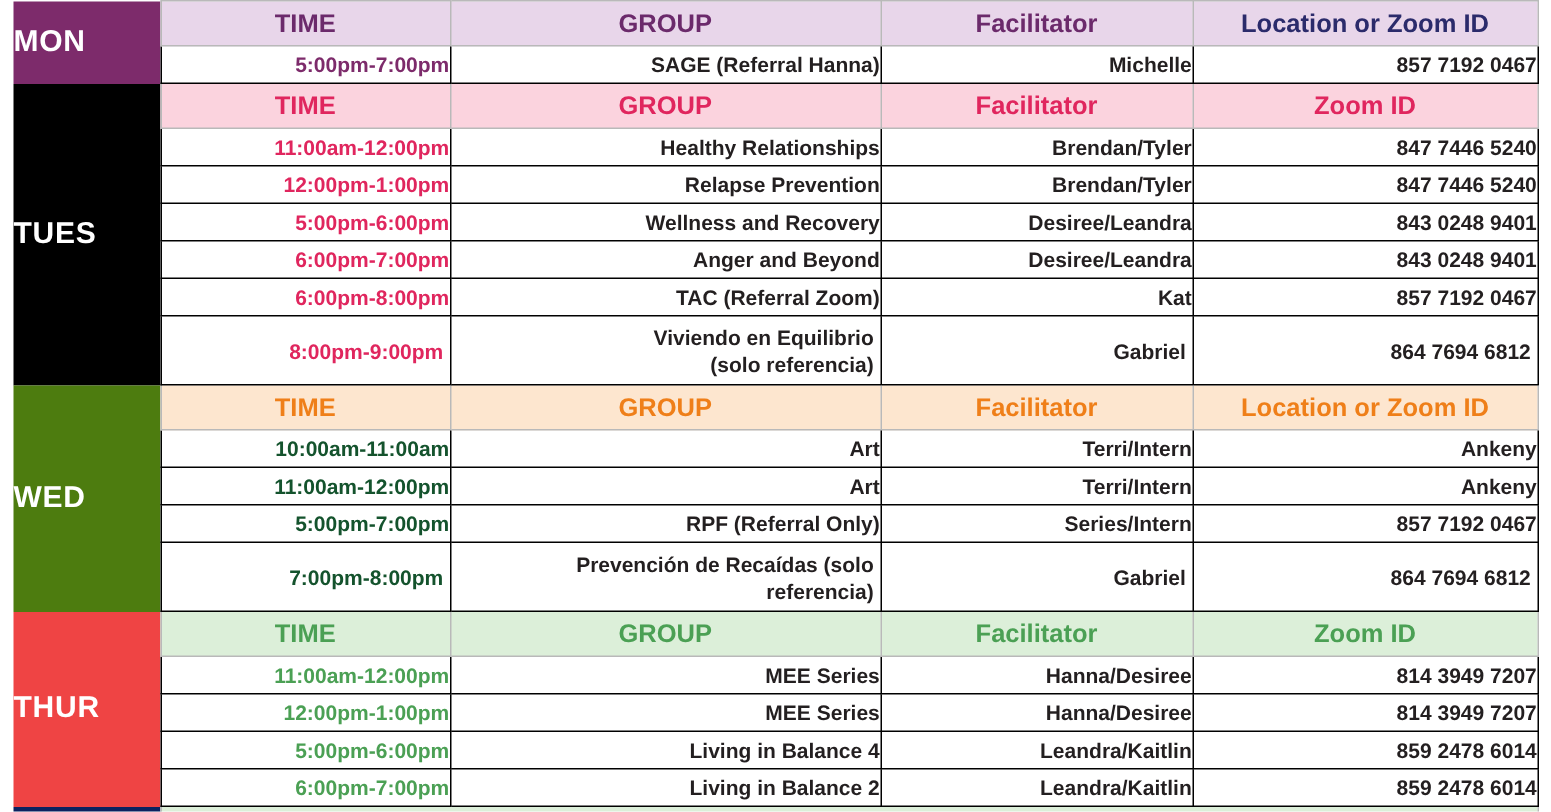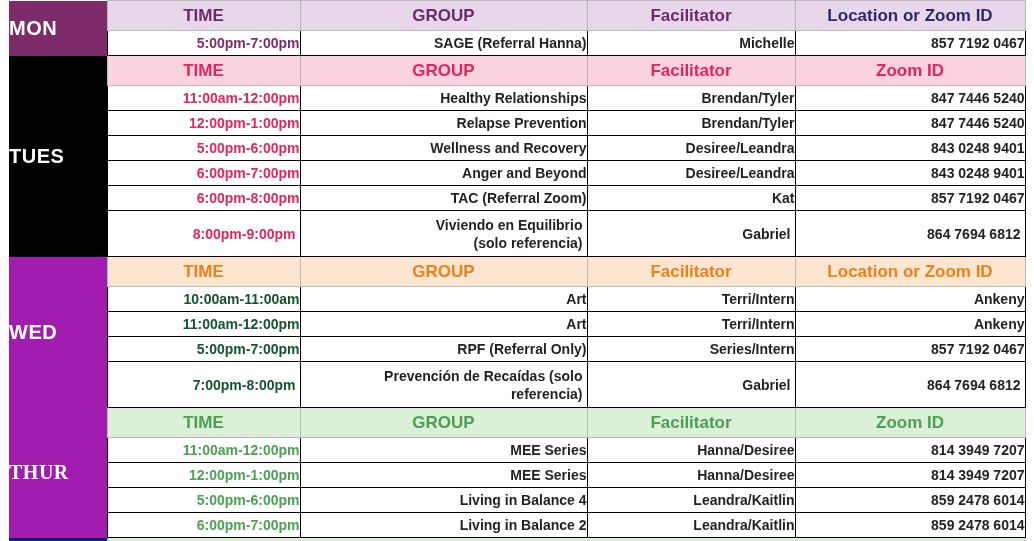--- a/index.html
+++ b/index.html
@@ -68,26 +68,26 @@
   .mon-hdr   { background: #e8d6ea; color: #6b2a6b; border: 1px solid #b9b9b9; }
   .mon-hdr.last { color: #2b2b6b; }
   .mon-time  { color: #7d2b6b; }
 
   
   .tues-day  { background: #000000; }
   .tues-hdr  { background: #fbd3de; color: #e0265e; border: 1px solid #b9b9b9; }
   .tues-time { color: #e0265e; }
 
   
-  .wed-day   { background: #a21caf; }
+  .wed-day   { background: #4d7c0f; }
   .wed-hdr   { background: #fde6cf; color: #ef7f19; border: 1px solid #b9b9b9; }
   .wed-time  { color: #14532d; }
 
   
-  .thur-day  { background: #a21caf; font-family: Liberation Serif, serif; }
+  .thur-day  { background: #ef4444; }
   .thur-hdr  { background: #dcefd9; color: #4ba054; border: 1px solid #b9b9b9; }
   .thur-time { color: #4ba054; }
 
   .footer-day {
     background: #0d2260;
     height: 40px;
   }
   .footer-note {
     background: #dcefd9;
     color: #1a1a6b;

